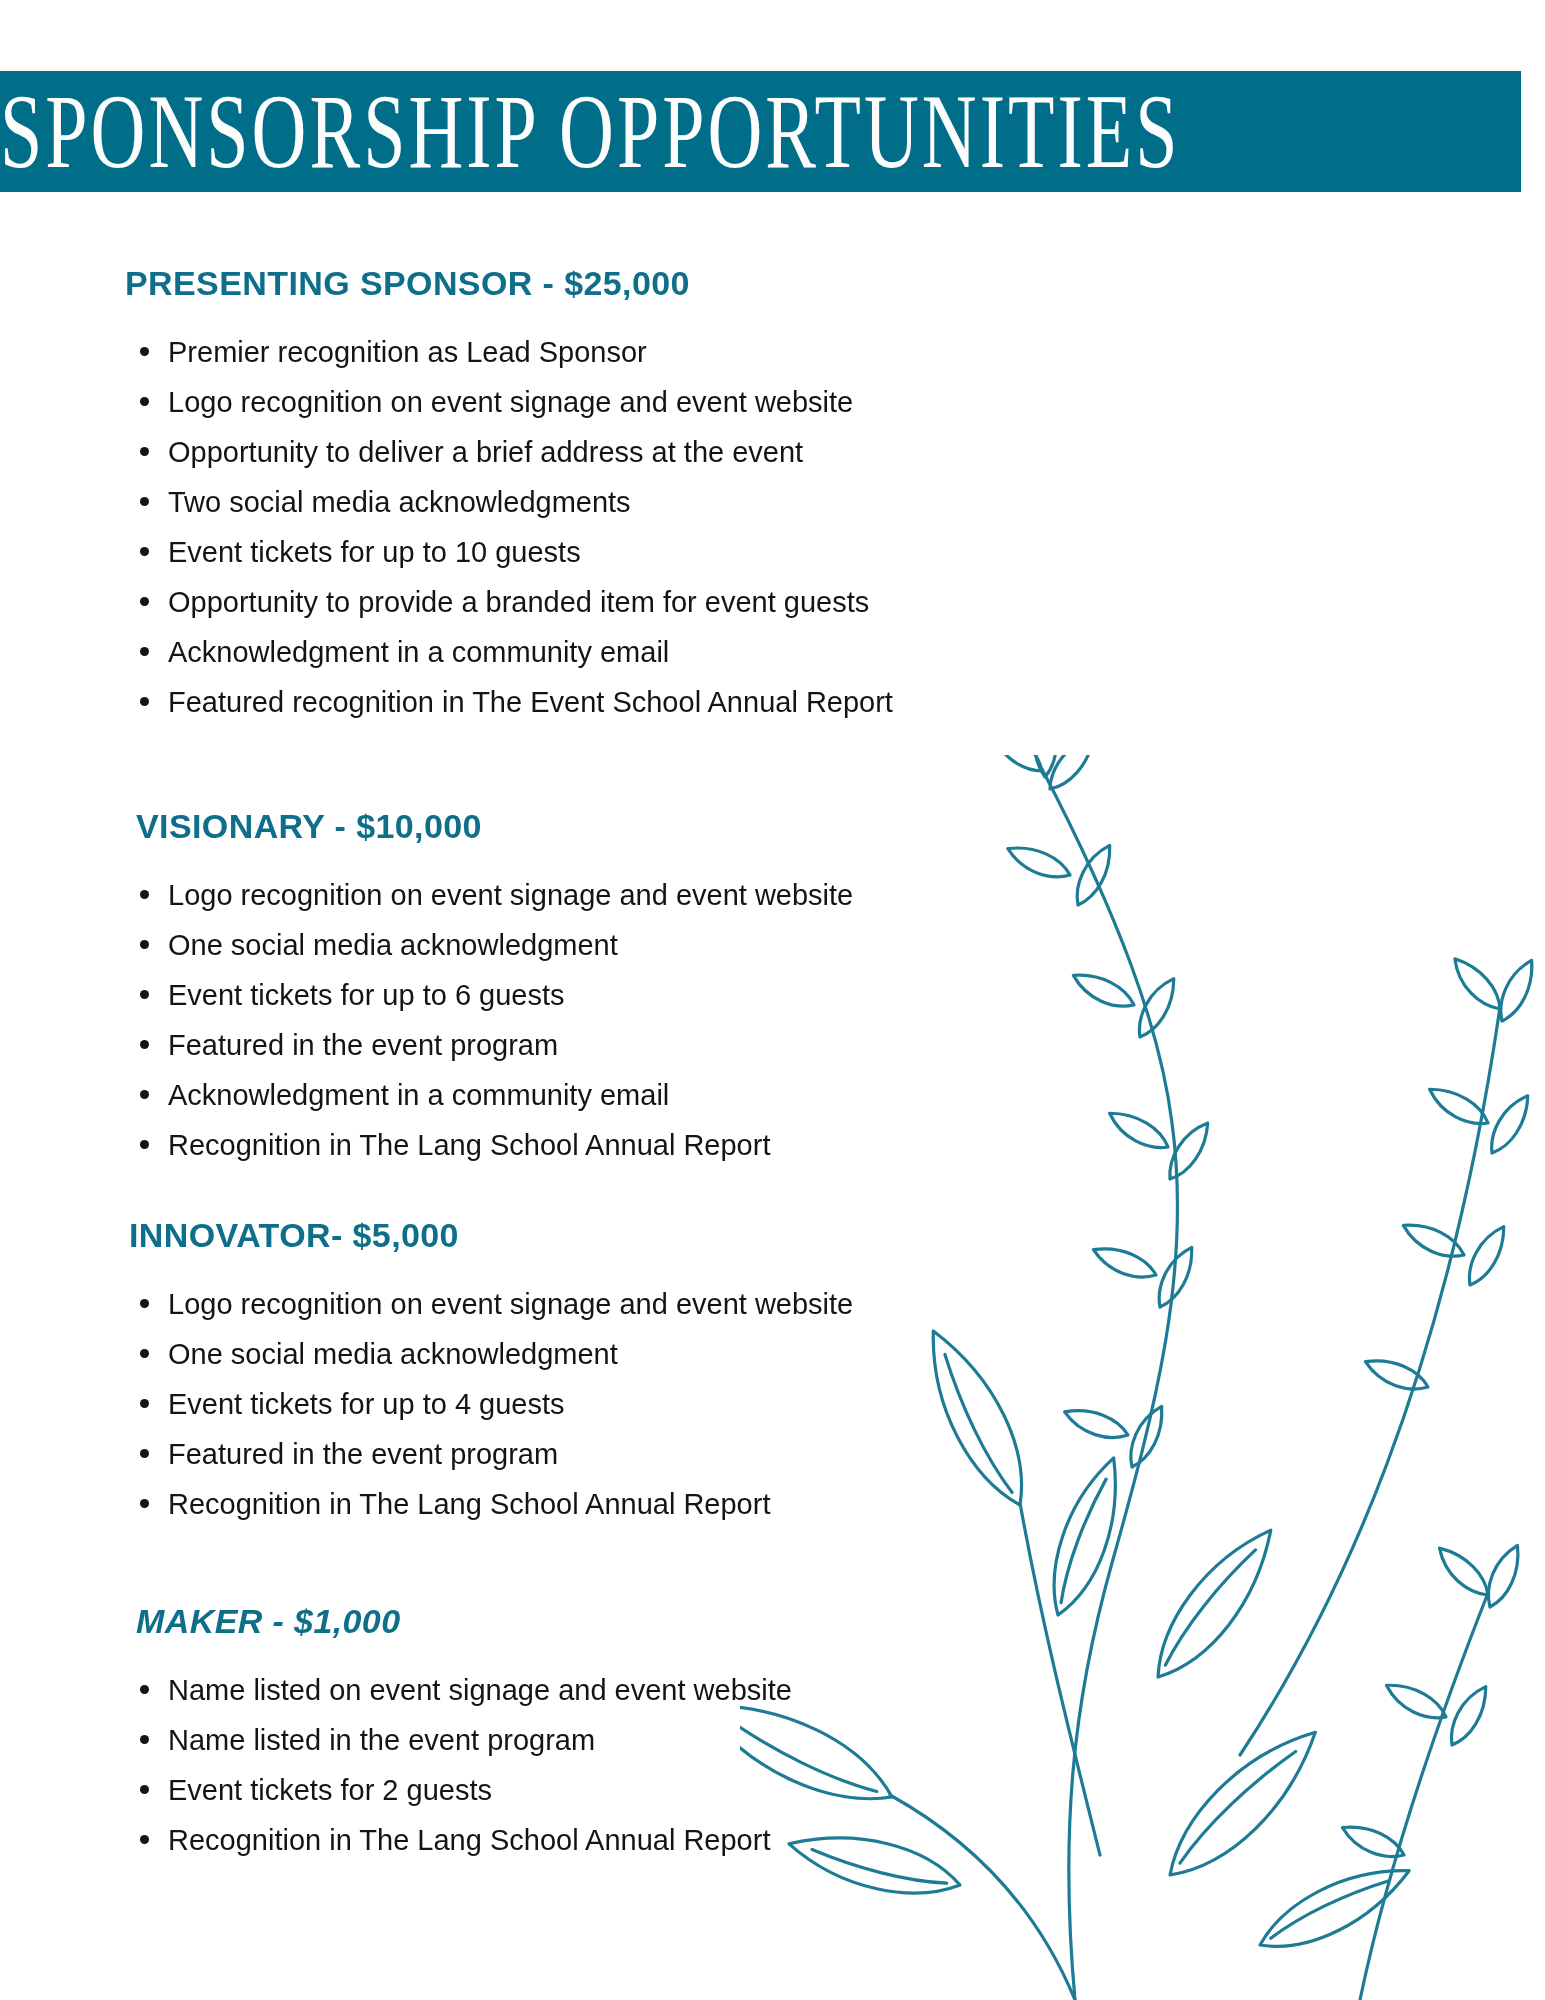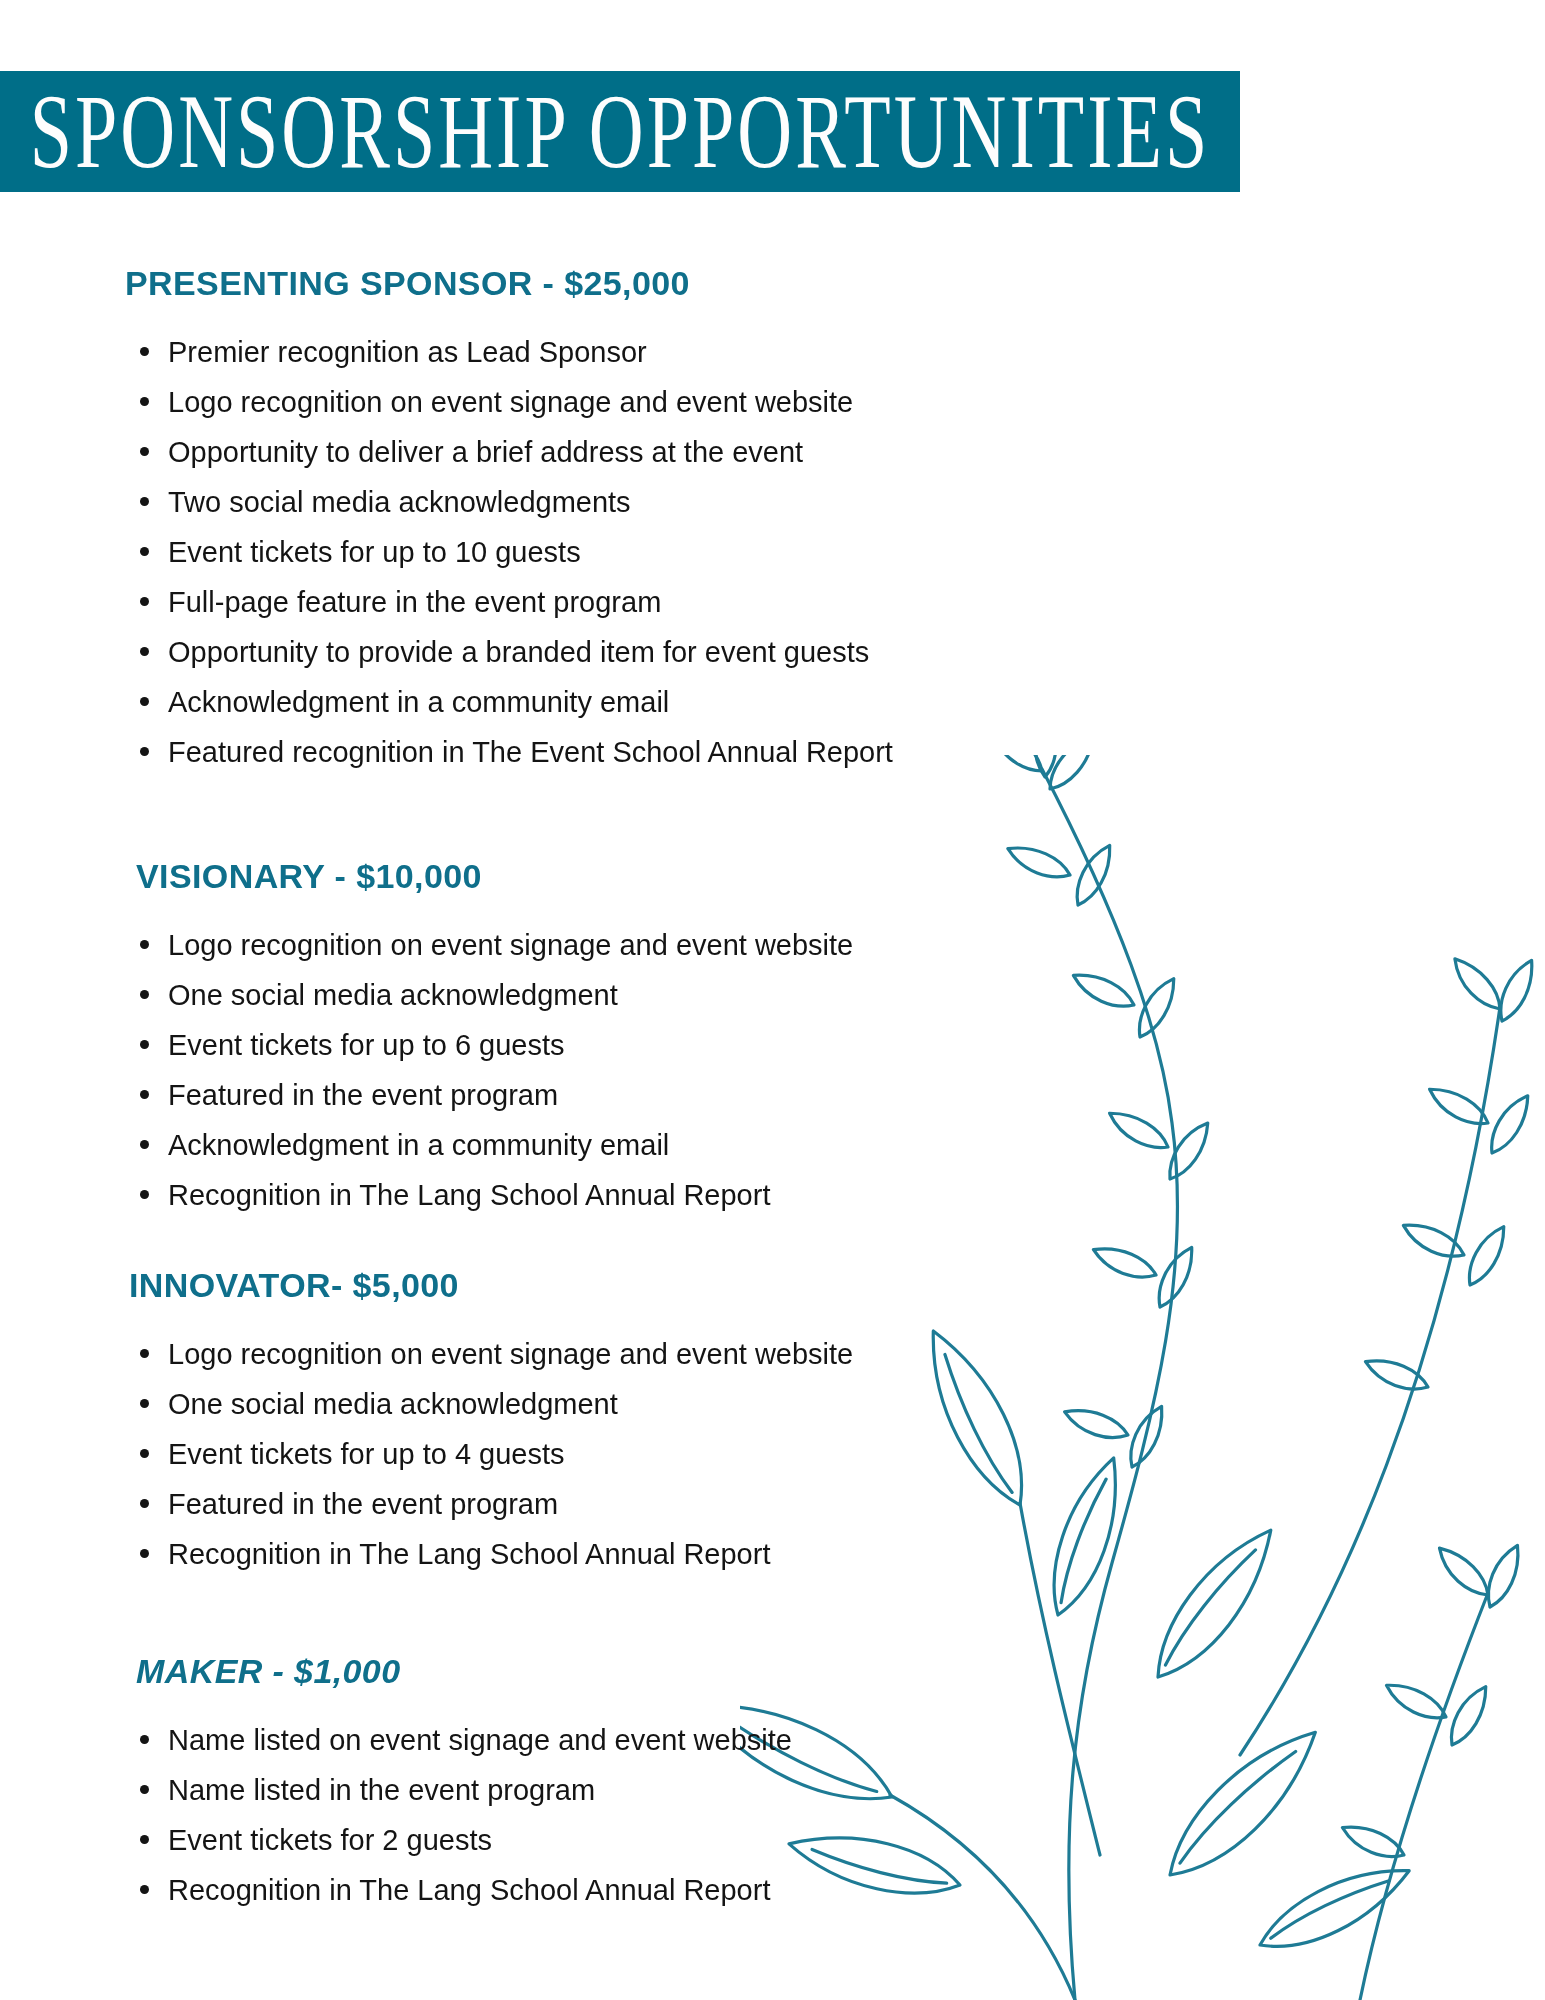--- a/index.html
+++ b/index.html
@@ -9,23 +9,23 @@
     --plant-stroke:#1E7B95;
     --page-bg:#FFFFFF;
   }
   html,body{margin:0;padding:0;}
   body{
     width:1545px;height:2000px;position:relative;overflow:hidden;
     background:var(--page-bg);
     font-family:"Liberation Sans",sans-serif;
   }
   .banner{
-    position:absolute;top:71px;left:0;width:1240px;height:121px;
+    position:absolute;top:71px;left:0;width:1521px;height:121px;
     background:var(--banner-bg);
-    display:flex;align-items:center;justify-content:center;
+    display:flex;align-items:center;justify-content:flex-start;
     z-index:3;
   }
   .banner-title{
     font-family:"Liberation Serif",serif;
     font-weight:400;
     font-size:76px;
     letter-spacing:3px;
     color:#FDFDFD;
     white-space:nowrap;
     transform:scaleY(1.40);
@@ -82,21 +82,20 @@
 <main class="content">
 
   <section class="section s1">
     <h2 class="tier-heading">PRESENTING SPONSOR - $25,000</h2>
     <ul class="benefits">
       <li>Premier recognition as Lead Sponsor</li>
       <li>Logo recognition on event signage and event website</li>
       <li>Opportunity to deliver a brief address at the event</li>
       <li>Two social media acknowledgments</li>
       <li>Event tickets for up to 10 guests</li>
-      <li>Full-page feature in the event program</li>
       <li>Opportunity to provide a branded item for event guests</li>
       <li>Acknowledgment in a community email</li>
       <li>Featured recognition in The Event School Annual Report</li>
     </ul>
   </section>
 
   <section class="section s2">
     <h2 class="tier-heading">VISIONARY - $10,000</h2>
     <ul class="benefits">
       <li>Logo recognition on event signage and event website</li>

